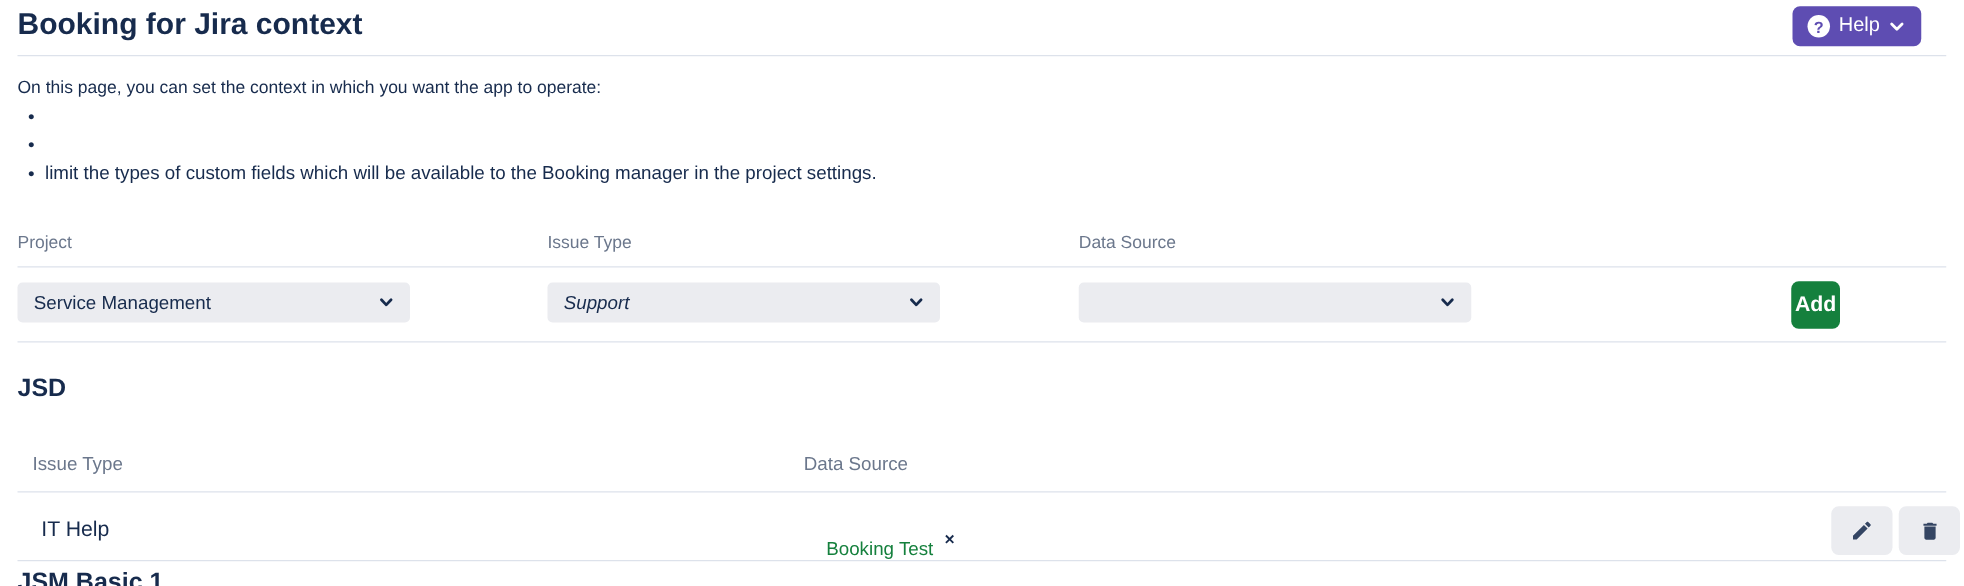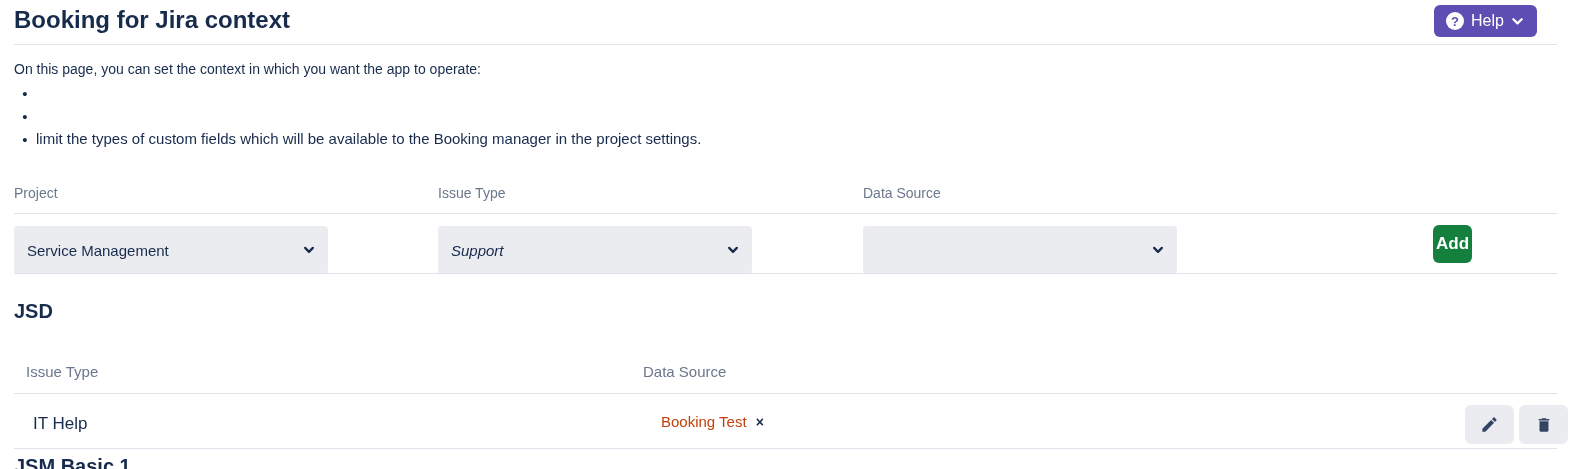--- a/index.html
+++ b/index.html
@@ -17,37 +17,37 @@
               font-size:13px; font-weight:700; display:flex; align-items:center; justify-content:center; }
   .divider { position:absolute; left:14px; width:1543px; height:0; border-top:1px solid #DDE2EB; }
 
   .intro { position:absolute; left:14px; top:61px; font-size:14px; color:#172B4D; }
   .bullets { position:absolute; left:14px; top:84px; list-style:none; }
   .bullets li { display:flex; align-items:flex-start; height:23px; font-size:15px; color:#172B4D; }
   .bullets .dot { width:22px; text-align:center; font-size:15px; line-height:19px; }
 
   .field-label { position:absolute; top:185px; font-size:14px; color:#6B778C; }
 
-  .select { position:absolute; top:226px; height:48px; width:314px; background:#EBECF0;
+  .select { position:absolute; top:226px; height:32px; width:314px; background:#EBECF0;
             border-radius:4px; display:flex; align-items:center; padding:0 13px;
             font-size:15px; color:#172B4D; cursor:pointer; }
   .select .chev { margin-left:auto; display:flex; align-items:center; }
 
   .add-btn { position:absolute; left:1433px; top:225px; width:39px; height:38px;
              background:#15803d; color:#fff; border:none; border-radius:6px;
              font-size:17px; font-weight:700; cursor:pointer;
              font-family:"Liberation Sans", sans-serif; }
 
   .section-heading { position:absolute; left:14px; font-size:20px; font-weight:700; color:#172B4D; }
 
   .th { position:absolute; top:363px; font-size:15px; color:#6B778C; }
 
   .cell-issue-type { position:absolute; left:33px; top:414px; font-size:17px; color:#172B4D; }
   .tag { position:absolute; left:661px; top:413px; display:flex; align-items:center; gap:9px; }
-  .tag .tag-label { font-size:15px; color:#c2410c; }
+  .tag .tag-label { font-size:15px; color:#15803d;margin-top:18px; }
   .tag .tag-remove { font-size:14px; font-weight:700; color:#172B4D; cursor:pointer; line-height:1; }
 
   .icon-btn { position:absolute; top:405px; width:49px; height:39px; background:#EBECF0;
               border:none; border-radius:6px; display:flex; align-items:center;
               justify-content:center; cursor:pointer; }
   .icon-btn.edit { left:1465px; }
   .icon-btn.del  { left:1519px; }
 </style>
 </head>
 <body>

